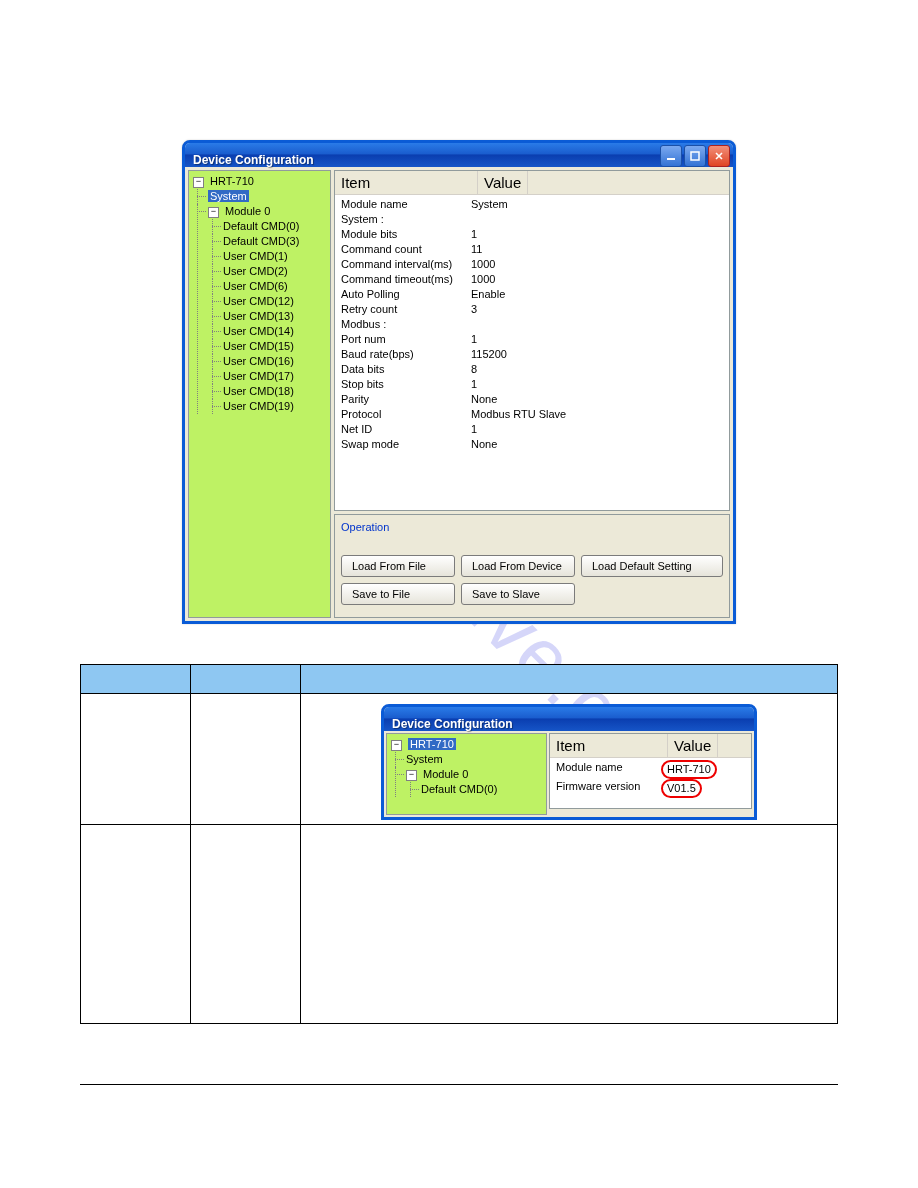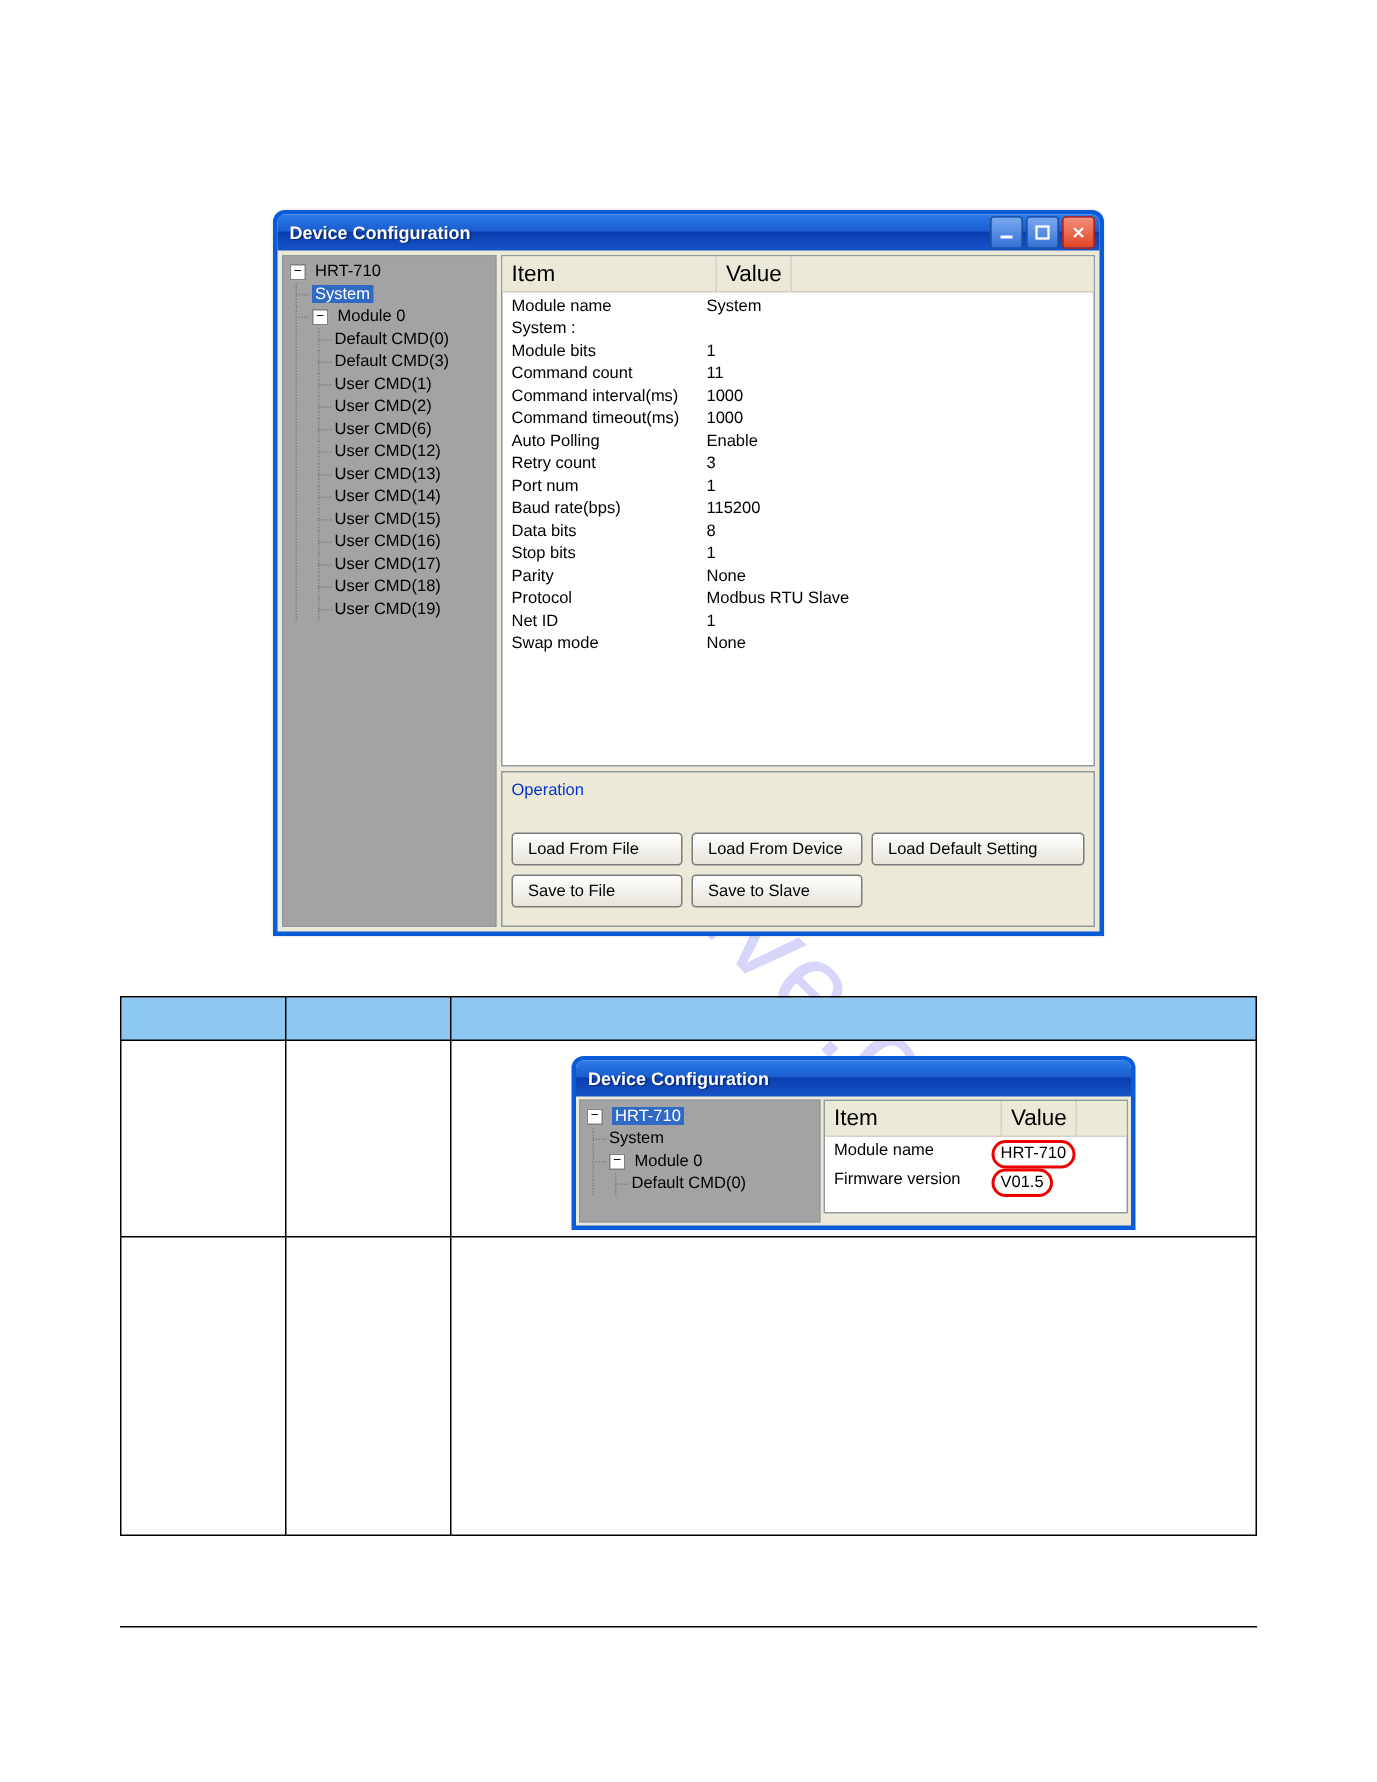--- a/index.html
+++ b/index.html
@@ -22,40 +22,40 @@
     background: #ece9d8;
     width: 548px;
     margin: 0 auto 40px auto;
     box-shadow: 0 0 2px rgba(0,0,0,.2);
   }
   .xp-titlebar {
     height: 24px;
     background: linear-gradient(to bottom,#2a7be8 0%,#1a5dce 45%,#0a3eb0 50%,#1655c7 100%);
     border-radius: 5px 5px 0 0;
     display: flex;
-    align-items: center;
+    align-items: flex-end;
     padding: 0 3px 0 8px;
     color: #fff;
     font-weight: bold;
     font-size: 12px;
   }
   .xp-titlebar .title-text { flex:1; text-shadow:1px 1px 1px rgba(0,0,0,.4); }
   .xp-btns { display:flex; gap:2px; }
   .xp-btn {
     width:20px;height:20px;border-radius:3px;
     background:linear-gradient(to bottom,#7ba9f0,#3473d4);
     border:1px solid #1b50a7;
     display:flex;align-items:center;justify-content:center;
     color:#fff;font-family:Arial;font-size:10px;
   }
   .xp-btn.close { background:linear-gradient(to bottom,#f28f7a,#e04523); border-color:#a22; }
   .xp-btn svg { width:10px;height:10px; }
   .xp-body { display:flex; padding:3px; gap:3px; }
   .tree-pane {
-    background:#a3a3a3;
+    background:#bef264;
     border:1px solid #919b9c;
     width:176px;
     height:440px;
     overflow:hidden;
     padding:3px 2px;
   }
   .right-pane { flex:1; display:flex; flex-direction:column; }
   .info-box {
     background:#fff;
     border:1px solid #919b9c;
@@ -269,20 +269,24 @@
               </div>
               <div class="info-row">
                 <span class="k">Retry count</span>
                 <span>3</span>
               </div>
               <div class="info-row">
                 <span class="k"></span>
                 <span></span>
               </div>
               <div class="info-row">
+                <span class="k">Modbus :</span>
+                <span></span>
+              </div>
+              <div class="info-row">
                 <span class="k">Port num</span>
                 <span>1</span>
               </div>
               <div class="info-row">
                 <span class="k">Baud rate(bps)</span>
                 <span>115200</span>
               </div>
               <div class="info-row">
                 <span class="k">Data bits</span>
                 <span>8</span>

